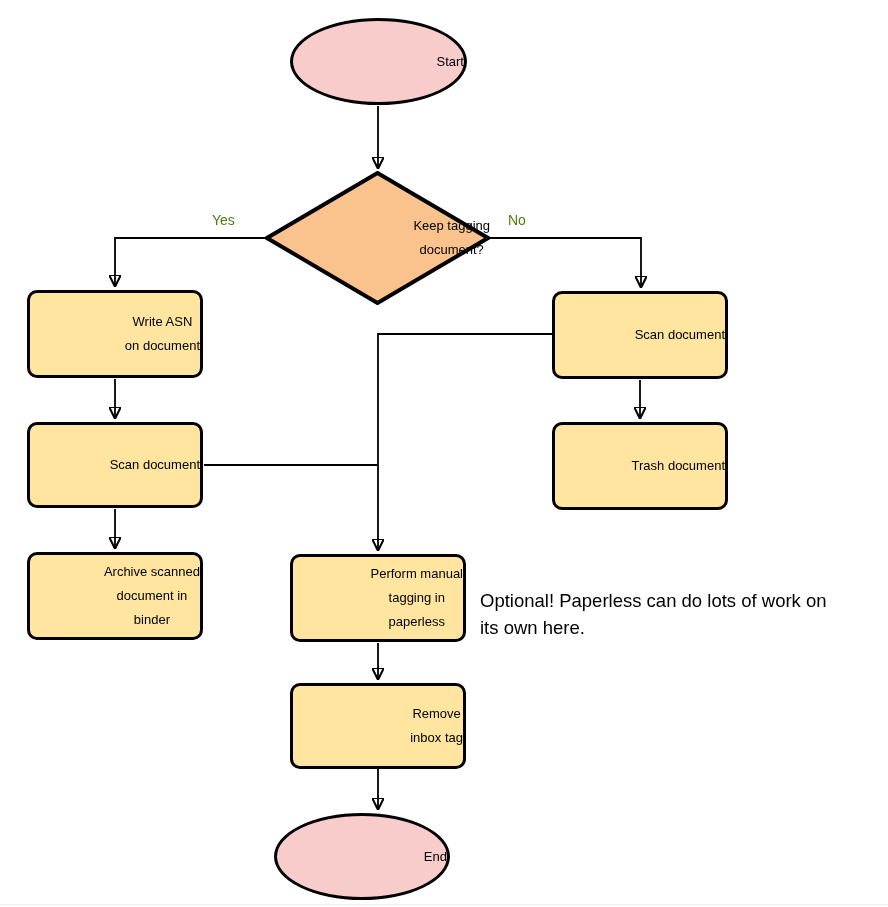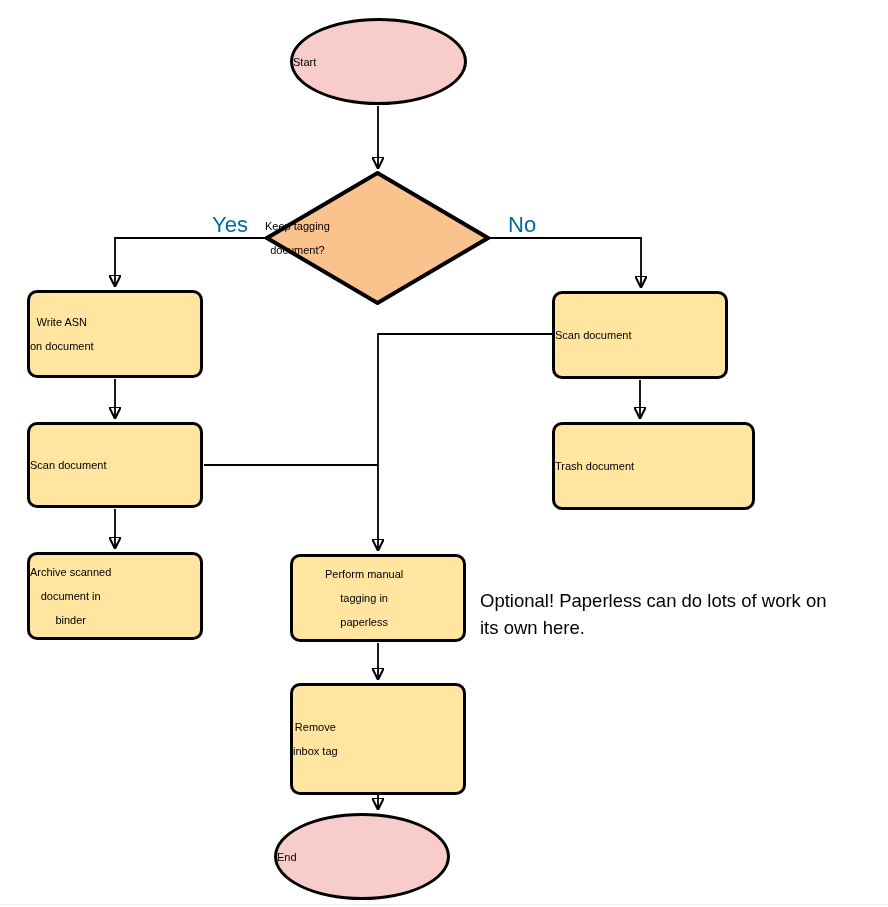--- a/index.html
+++ b/index.html
@@ -11,45 +11,45 @@
     font-family: "Liberation Sans", sans-serif;
     overflow: hidden;
   }
   .edges { position: absolute; left: 0; top: 0; z-index: 1; }
   .edges path { stroke: #000000; stroke-width: 1.8; fill: none; }
   .node {
     position: absolute;
     z-index: 2;
     display: flex;
     align-items: center;
-    justify-content: flex-start;
+    justify-content: flex-end;
     text-align: center;
-    font-size: 11px;
+    font-size: 13px;
     line-height: 24px;
     color: #000000;
     box-sizing: border-box;
   }
   .process {
     background: #FFE5A0;
     border: 3px solid #000000;
     border-radius: 10px;
   }
   .terminal {
     background: #F8CCCB;
     border: 3.5px solid #000000;
     border-radius: 50%;
   }
   .diamond { background: transparent; border: none; }
   .diamond svg { position: absolute; left: 0; top: 0; width: 100%; height: 100%; }
   .label { white-space: pre-line; position: relative; z-index: 1; }
   .edge-label {
     position: absolute;
     z-index: 2;
-    font-size: 22px;
-    color: #0369a1;
+    font-size: 14px;
+    color: #4d7c0f;
   }
   .note {
     position: absolute;
     left: 480px;
     top: 587px;
     z-index: 2;
     font-size: 18.5px;
     line-height: 27px;
     color: #000000;
     white-space: pre-line;
@@ -113,31 +113,31 @@
   <div class="node process" style="left:27px; top:552px; width:176px; height:88px;">
     <span class="label">Archive scanned
 document in
 binder</span>
   </div>
 
   <div class="node process" style="left:552px; top:291px; width:176px; height:88px;">
     <span class="label">Scan document</span>
   </div>
 
-  <div class="node process" style="left:552px; top:422px; width:203px; height:88px;">
+  <div class="node process" style="left:552px; top:422px; width:176px; height:88px;">
     <span class="label">Trash document</span>
   </div>
 
   <div class="node process" style="left:290px; top:554px; width:176px; height:88px;padding-left:32px;">
     <span class="label">Perform manual
 tagging in
 paperless</span>
   </div>
 
-  <div class="node process" style="left:290px; top:683px; width:176px; height:112px;">
+  <div class="node process" style="left:290px; top:683px; width:176px; height:86px;">
     <span class="label">Remove
 inbox tag</span>
   </div>
 
   <div class="node terminal" style="left:274px; top:813px; width:176px; height:87px;">
     <span class="label">End</span>
   </div>
 
   <div class="note">Optional! Paperless can do lots of work on
 its own here.</div>

